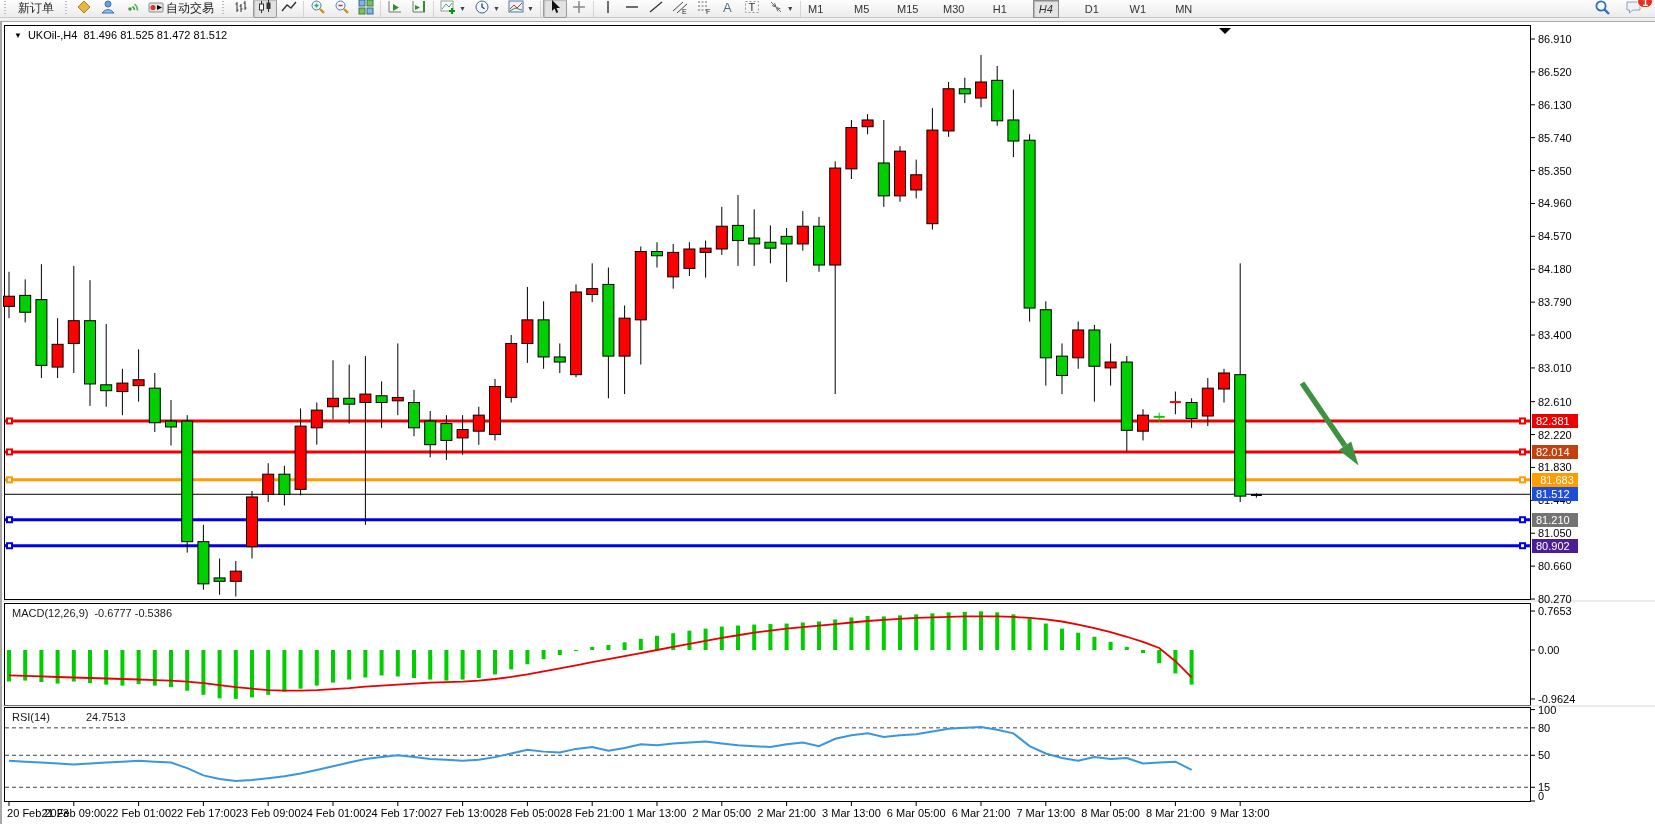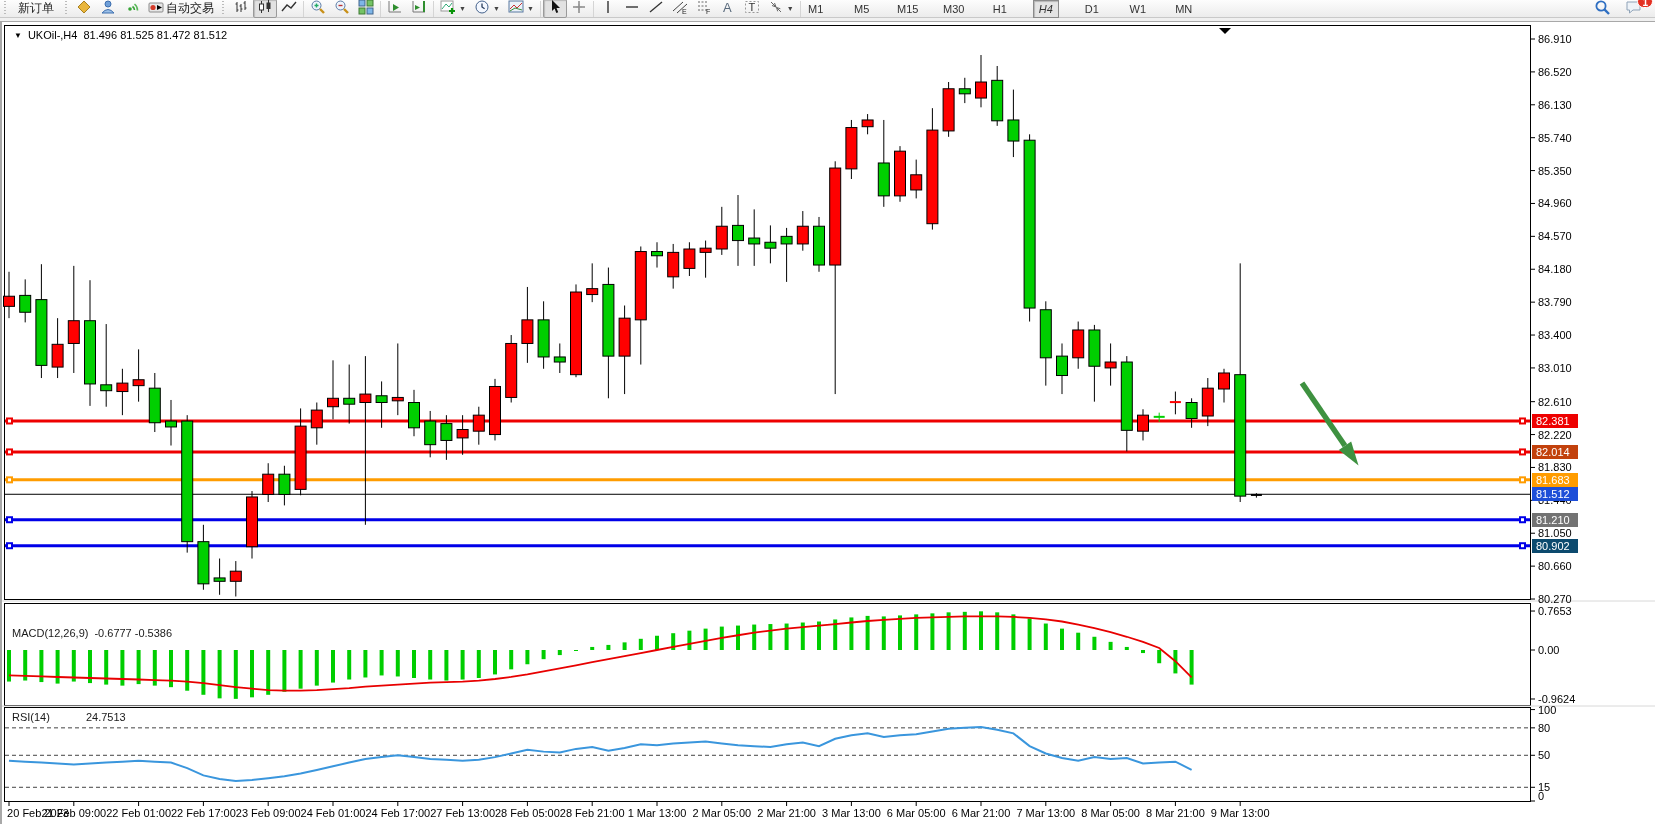--- a/index.html
+++ b/index.html
@@ -626,30 +626,30 @@
       <line x1="1238.2" y1="780" x2="1238.2" y2="784" stroke="#000"></line>
       <text x="1238.2" y="795" font-size="11" fill="#000" text-anchor="middle">9 Mar 13:00</text>
     </svg>
 
   <div class="symbol-label">
     <span style="font-size:8px;">▼</span>
     <span>UKOil-,H4</span>
     <span>81.496 81.525 81.472 81.512</span>
   </div>
 
-  <div class="ind-label" style="left:10px; top:585px;margin-top:20px;">
+  <div class="ind-label" style="left:10px; top:585px;">
     <span>MACD(12,26,9)</span>
     <span>-0.6777 -0.5386</span>
   </div>
   <div class="ind-label" style="left:10px; top:689px;gap:36px;">
     <span>RSI(14)</span>
     <span>24.7513</span>
   </div>
 
   <div id="tags">
       <div class="price-tag" style="top: 391.976px; background: rgb(238, 0, 0);">82.381</div>
       <div class="price-tag" style="top: 422.929px; background: #c2410c;">82.014</div>
-      <div class="price-tag" style="top: 450.845px; background: rgb(255, 156, 0);">81.683</div>
+      <div class="price-tag" style="top: 450.845px; background: rgb(255, 156, 0); text-align: center;">81.683</div>
       <div class="price-tag" style="top: 465.267px; background: #1d4ed8;">81.512</div>
       <div class="price-tag" style="top: 490.738px; background: #737373;">81.210</div>
-      <div class="price-tag" style="top: 516.715px; background: #0c4a6e;">80.902</div>
+      <div class="price-tag" style="top: 516.715px; background: #4c1d95;">80.902</div>
     </div>
 </div>
 
 </body></html>

